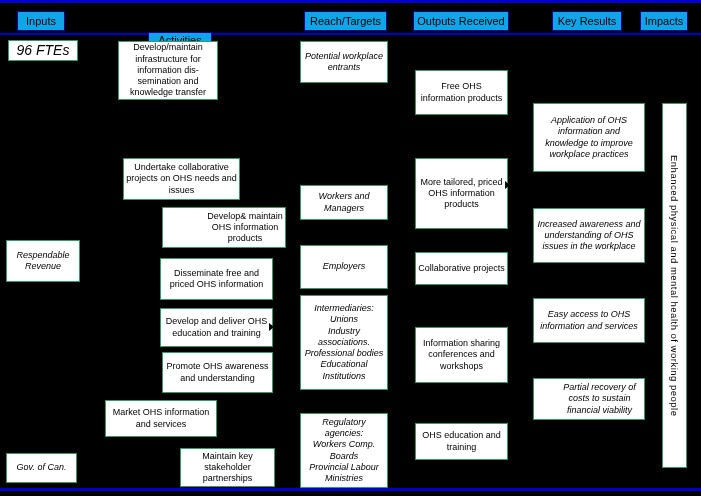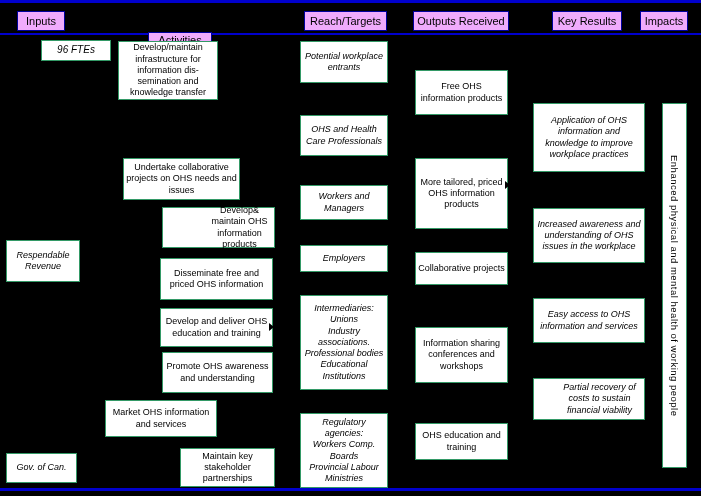--- a/index.html
+++ b/index.html
@@ -2,32 +2,32 @@
 <html><head>
 <meta charset="utf-8">
 <style>
   html,body { margin:0; padding:0; background:#222; }
   .canvas {
     position:relative; width:701px; height:496px; background:#000000;
     font-family:"Liberation Sans", sans-serif; overflow:hidden; color:#000;
   }
   .rule { position:absolute; left:0; width:701px; background:#0000CC; }
   .hdr {
-    position:absolute; background:#f0abfc; border:1px solid #00009C;
+    position:absolute; background:#0ea5e9; border:1px solid #00009C;
     display:flex; align-items:center; justify-content:center;
     font-size:11px; box-sizing:border-box; text-align:center;
   }
   .box {
     position:absolute; background:#fff; border:1.5px solid #339966;
     display:flex; align-items:center; justify-content:center;
     text-align:center; font-size:9px; line-height:1.25;
     box-sizing:border-box; padding:1px 2px; white-space:pre-line;
   }
   .it { font-style:italic; }
-  .ftes { font-size:10px;margin-left:33px; }
+  .ftes { font-size:14px; }
   .vert {
     writing-mode:vertical-rl; font-size:9.5px; letter-spacing:0.5px;
     padding:2px 1px; line-height:1;
   }
   .arr { position:absolute; width:0; height:0; z-index:5; }
   .arr.down  { border-left:4px solid transparent; border-right:4px solid transparent; border-top:5px solid #000; }
   .arr.left  { border-top:4px solid transparent; border-bottom:4px solid transparent; border-right:5px solid #000; }
   .arr.right { border-top:4px solid transparent; border-bottom:4px solid transparent; border-left:5px solid #000; }
 </style>
 </head>
@@ -45,31 +45,30 @@
   <div class="hdr" style="left:413px; top:11px; width:96px; height:20px;">Outputs Received</div>
   <div class="hdr" style="left:552px; top:11px; width:70px; height:20px;">Key Results</div>
   <div class="hdr" style="left:640px; top:11px; width:48px; height:20px;">Impacts</div>
 
   <div class="box it ftes" style="left:8px; top:40px; width:70px; height:21px;">96 FTEs</div>
   <div class="box it" style="left:6px; top:240px; width:74px; height:42px;">Respendable Revenue</div>
   <div class="box it" style="left:6px; top:453px; width:71px; height:30px;">Gov. of Can.</div>
 
   <div class="box" style="left:118px; top:41px; width:100px; height:59px;">Develop/maintain infrastructure for information dis-semination and knowledge transfer</div>
   <div class="box" style="left:123px; top:158px; width:117px; height:42px;">Undertake collaborative projects on OHS needs and issues</div>
-  <div class="box" style="left:162px; top:207px; width:113px; height:41px;padding-left:44px;">Develop&amp; maintain OHS information products</div>
+  <div class="box" style="left:162px; top:207px; width:124px; height:41px;padding-left:44px;">Develop&amp; maintain OHS information products</div>
   <div class="box" style="left:160px; top:258px; width:113px; height:42px;">Disseminate free and priced OHS information</div>
   <div class="box" style="left:160px; top:308px; width:113px; height:39px;">Develop and deliver OHS education and training</div>
   <div class="box" style="left:162px; top:352px; width:111px; height:41px;">Promote OHS awareness and understanding</div>
   <div class="box" style="left:105px; top:400px; width:112px; height:37px;">Market OHS information and services</div>
   <div class="box" style="left:180px; top:448px; width:95px; height:39px;">Maintain key stakeholder partnerships</div>
 
   <div class="box it" style="left:300px; top:41px; width:88px; height:42px;">Potential workplace entrants</div>
-  <div class="box it" style="left:300px; top:115px; width:88px; height:41px;">OHS and Health Care Professionals</div>
   <div class="box it" style="left:300px; top:185px; width:88px; height:35px;">Workers and Managers</div>
-  <div class="box it" style="left:300px; top:245px; width:88px; height:27px;text-align:right;">Employers</div>
+  <div class="box it" style="left:300px; top:245px; width:88px; height:44px;text-align:right;">Employers</div>
   <div class="box it" style="left:300px; top:295px; width:88px; height:95px;">Intermediaries:
 Unions
 Industry associations.
 Professional bodies
 Educational Institutions</div>
   <div class="box it" style="left:300px; top:413px; width:88px; height:75px;">Regulatory agencies:
 Workers Comp.
 Boards
 Provincial Labour
 Ministries</div>

